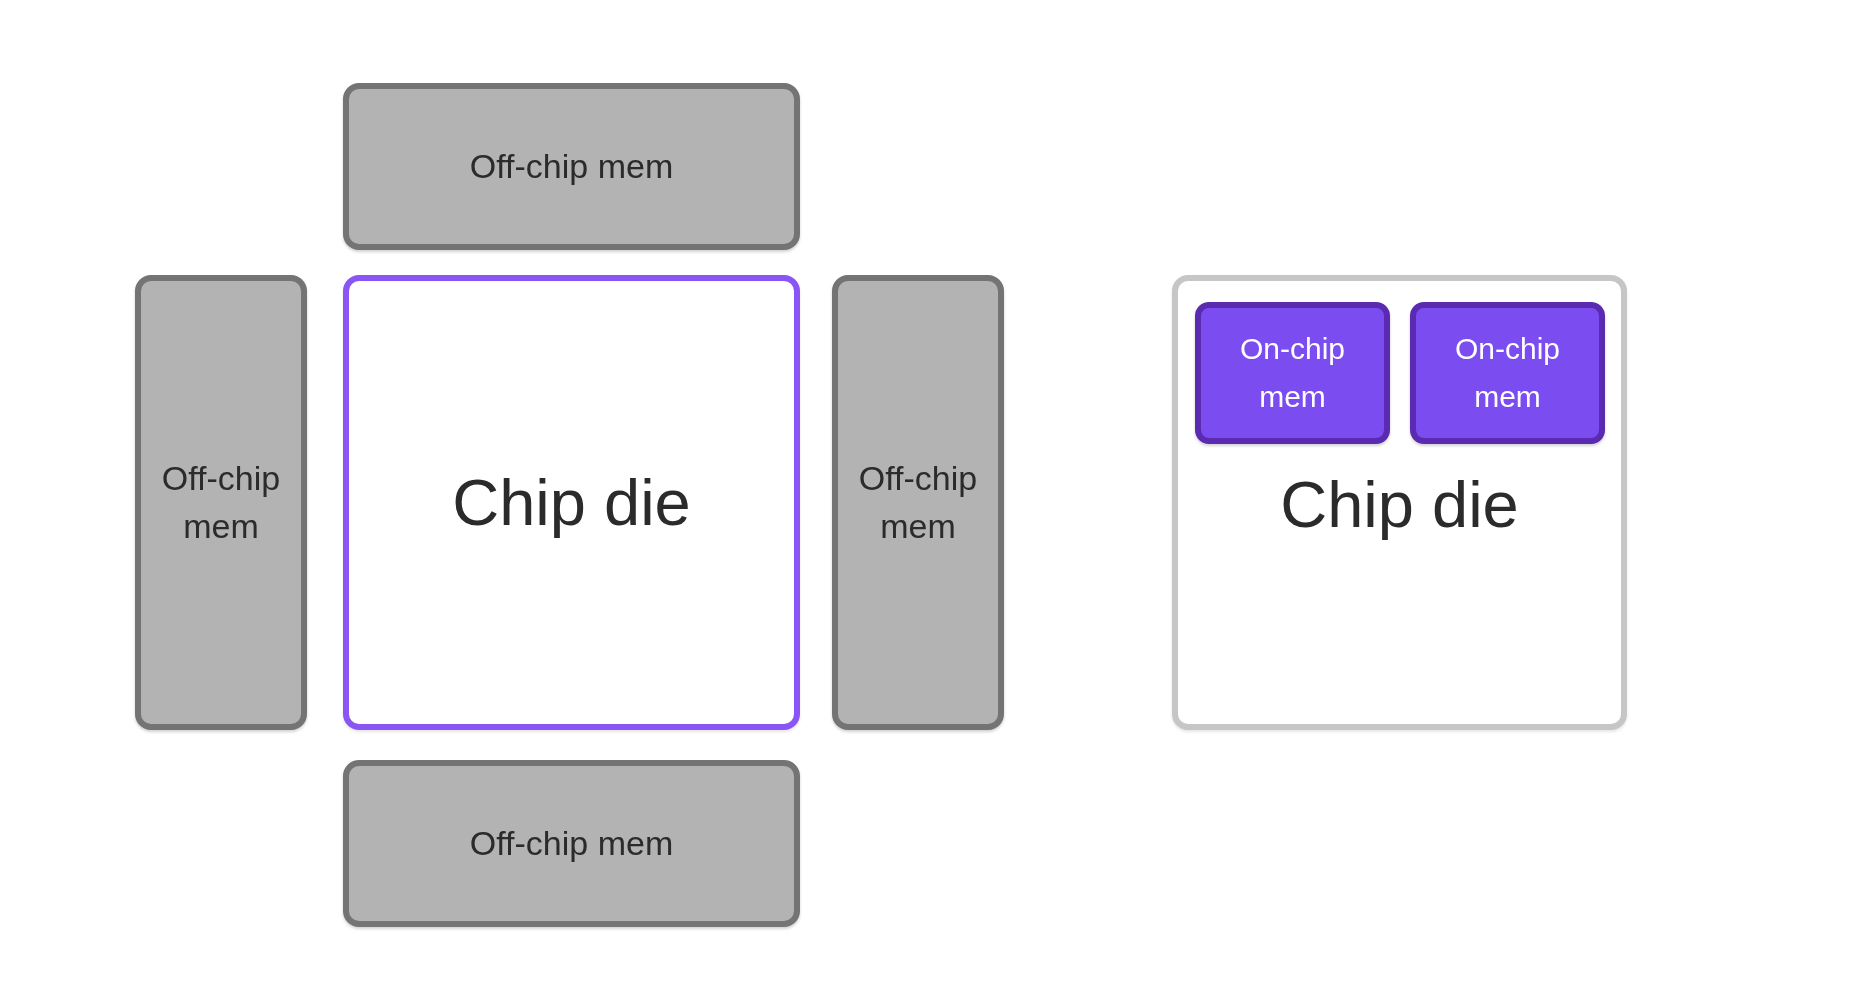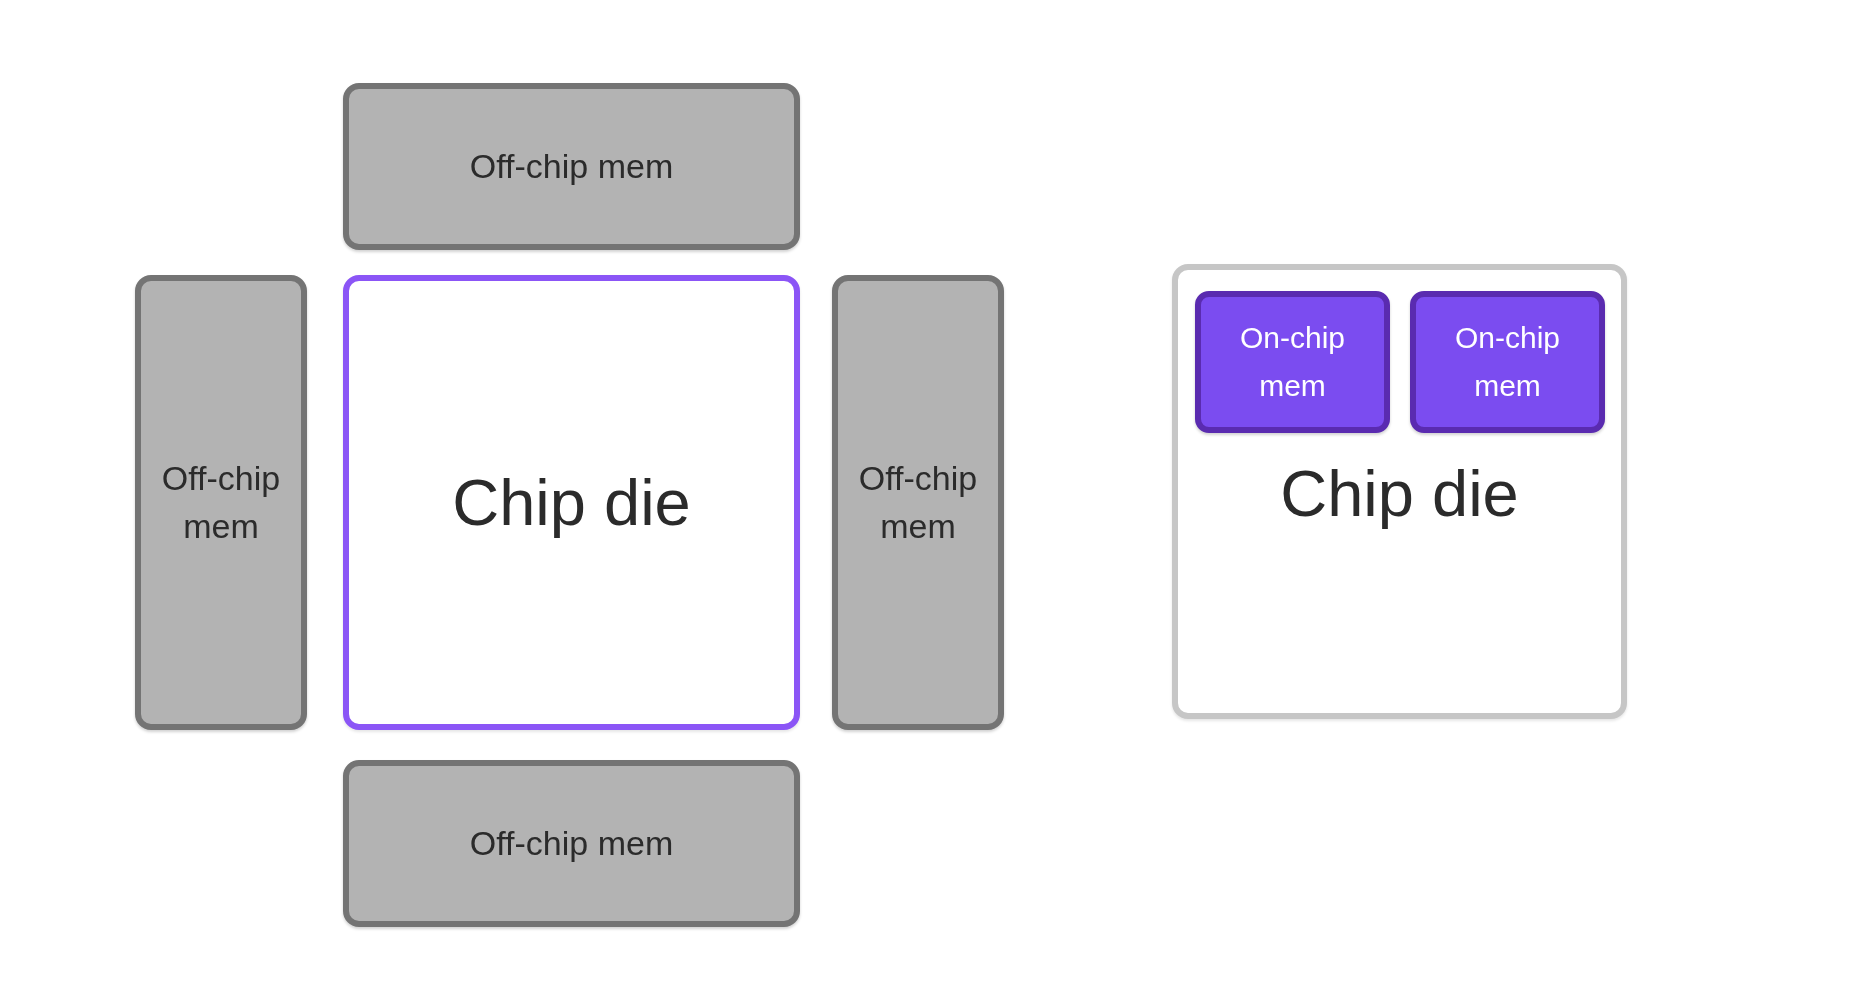--- a/index.html
+++ b/index.html
@@ -44,21 +44,21 @@
   .offchip .lbl { display: inline-block; max-width: 150px; }
   .offchip-top .lbl, .offchip-bottom .lbl { max-width: none; }
 
   .die-left {
     left: 343px; top: 275px; width: 457px; height: 455px;
     background: #ffffff;
     border: 6px solid var(--chip-die-border-left, #8b55f6);
     box-shadow: 0 2px 3px rgba(0,0,0,0.10);
   }
   .die-right {
-    left: 1172px; top: 264px; width: 455px; height: 455px;
+    left: 1172px; top: 275px; width: 455px; height: 455px;
     background: #ffffff;
     border: 6px solid var(--chip-die-border-right, #c6c6c6);
     display: block;
     box-shadow: 0 2px 3px rgba(0,0,0,0.10);
   }
   .die-label {
     font-size: 65px;
     line-height: 56px;
     color: var(--text-dark, #2b2b2b);
   }

